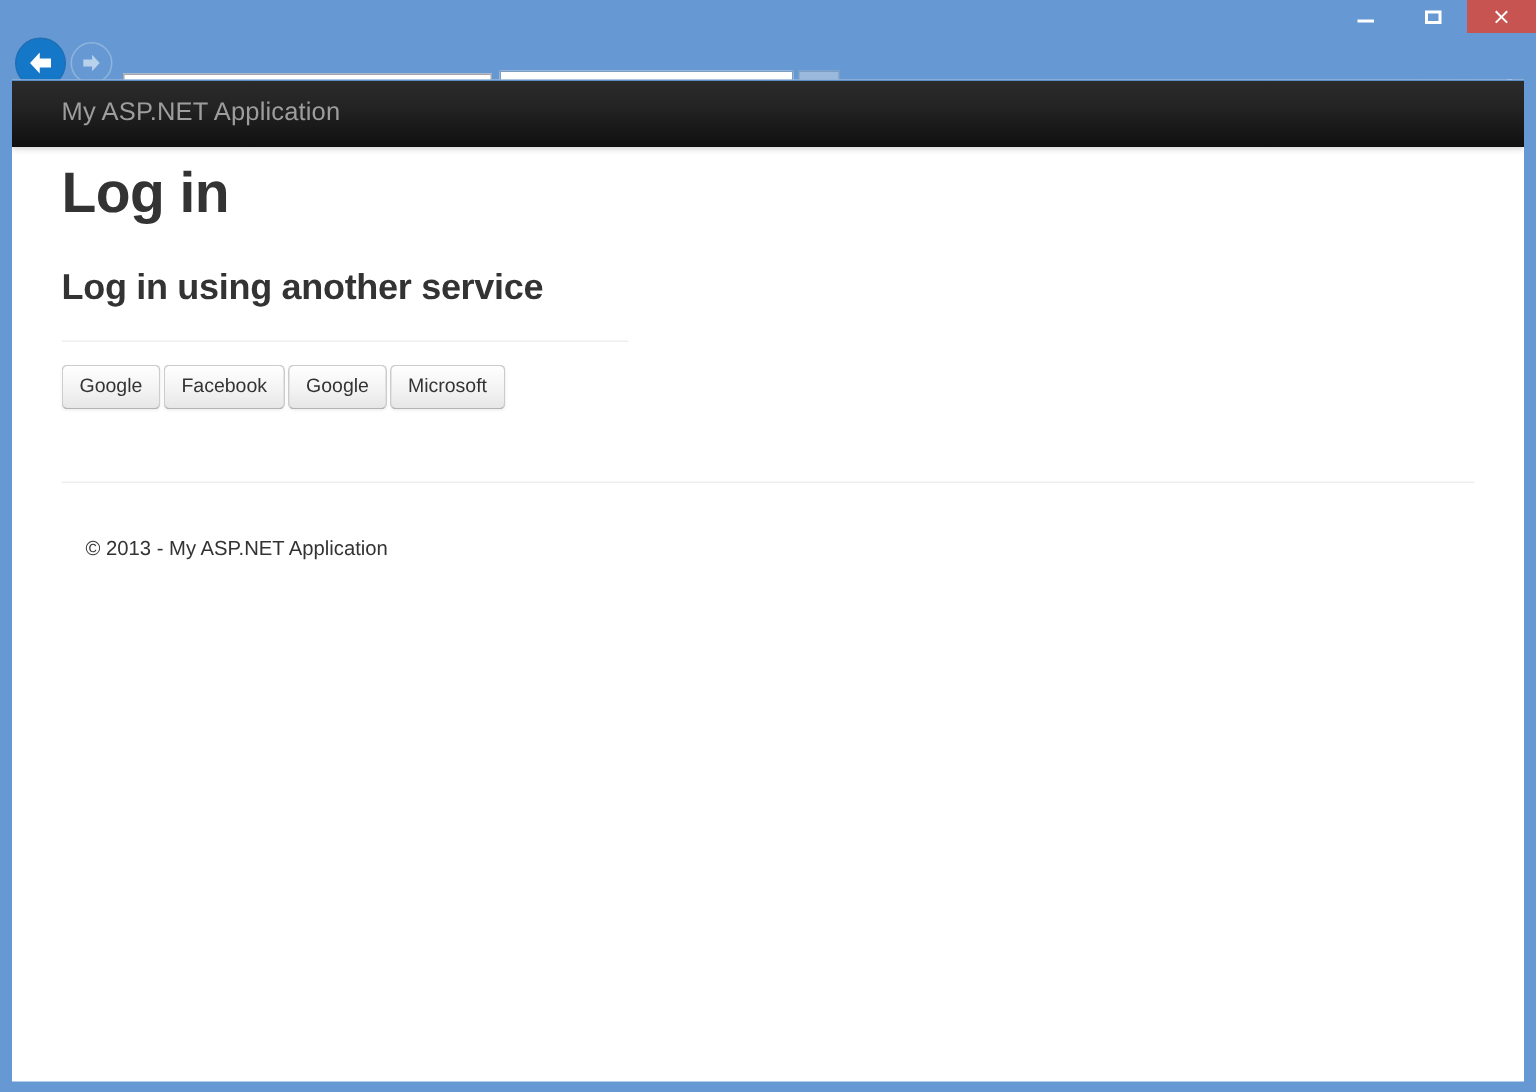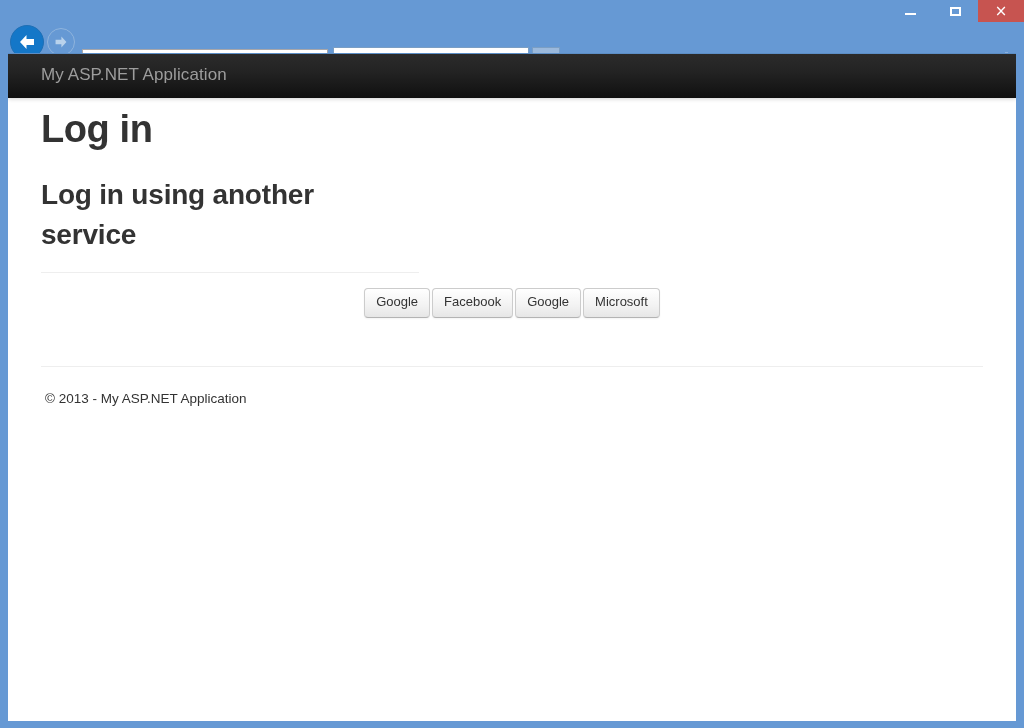--- a/index.html
+++ b/index.html
@@ -262,21 +262,21 @@
     padding-top: 27px;
     font-size: 38px;
     font-weight: bold;
     color: #333333;
     letter-spacing: -0.4px;
     line-height: 1.1;
   }
   #section-heading {
     margin: 0;
     padding-top: 24px;
-    font-size: 28px;
+    font-size: 24px;
     font-weight: bold;
     color: #333333;
     width: 330px;
     line-height: 1.42;
     letter-spacing: -0.2px;
   }
   #section-paragraph {
     margin: 0;
     padding-top: 17px;
     font-size: 16px;
@@ -288,21 +288,20 @@
     margin-top: 18px;
     width: 378px;
     height: 0;
     border: none;
     border-top: 1px solid #eeeeee;
   }
   #provider-buttons {
     padding-top: 15px;
     display: flex;
     gap: 2px;
-    justify-content: center;
   }
   .provider-button {
     font-family: "Liberation Sans", sans-serif;
     font-size: 13px;
     color: #333333;
     background: linear-gradient(to bottom, #ffffff 0%, #f2f2f2 60%, #e6e6e6 100%);
     border: 1px solid #cccccc;
     border-bottom-color: #b3b3b3;
     border-radius: 4px;
     padding: 5px 11px 6px 11px;
@@ -312,21 +311,21 @@
   }
   #footer-divider {
     margin: 0;
     margin-top: 48px;
     width: 942px;
     height: 0;
     border: none;
     border-top: 1px solid #eeeeee;
   }
   #footer-text {
-    margin: 4px;
+    margin: 16px;
     padding-top: 20px;
     font-size: 13.5px;
     color: #333333;
   }
 </style>
 </head>
 <body>
 
 <div id="browser-window">
 

